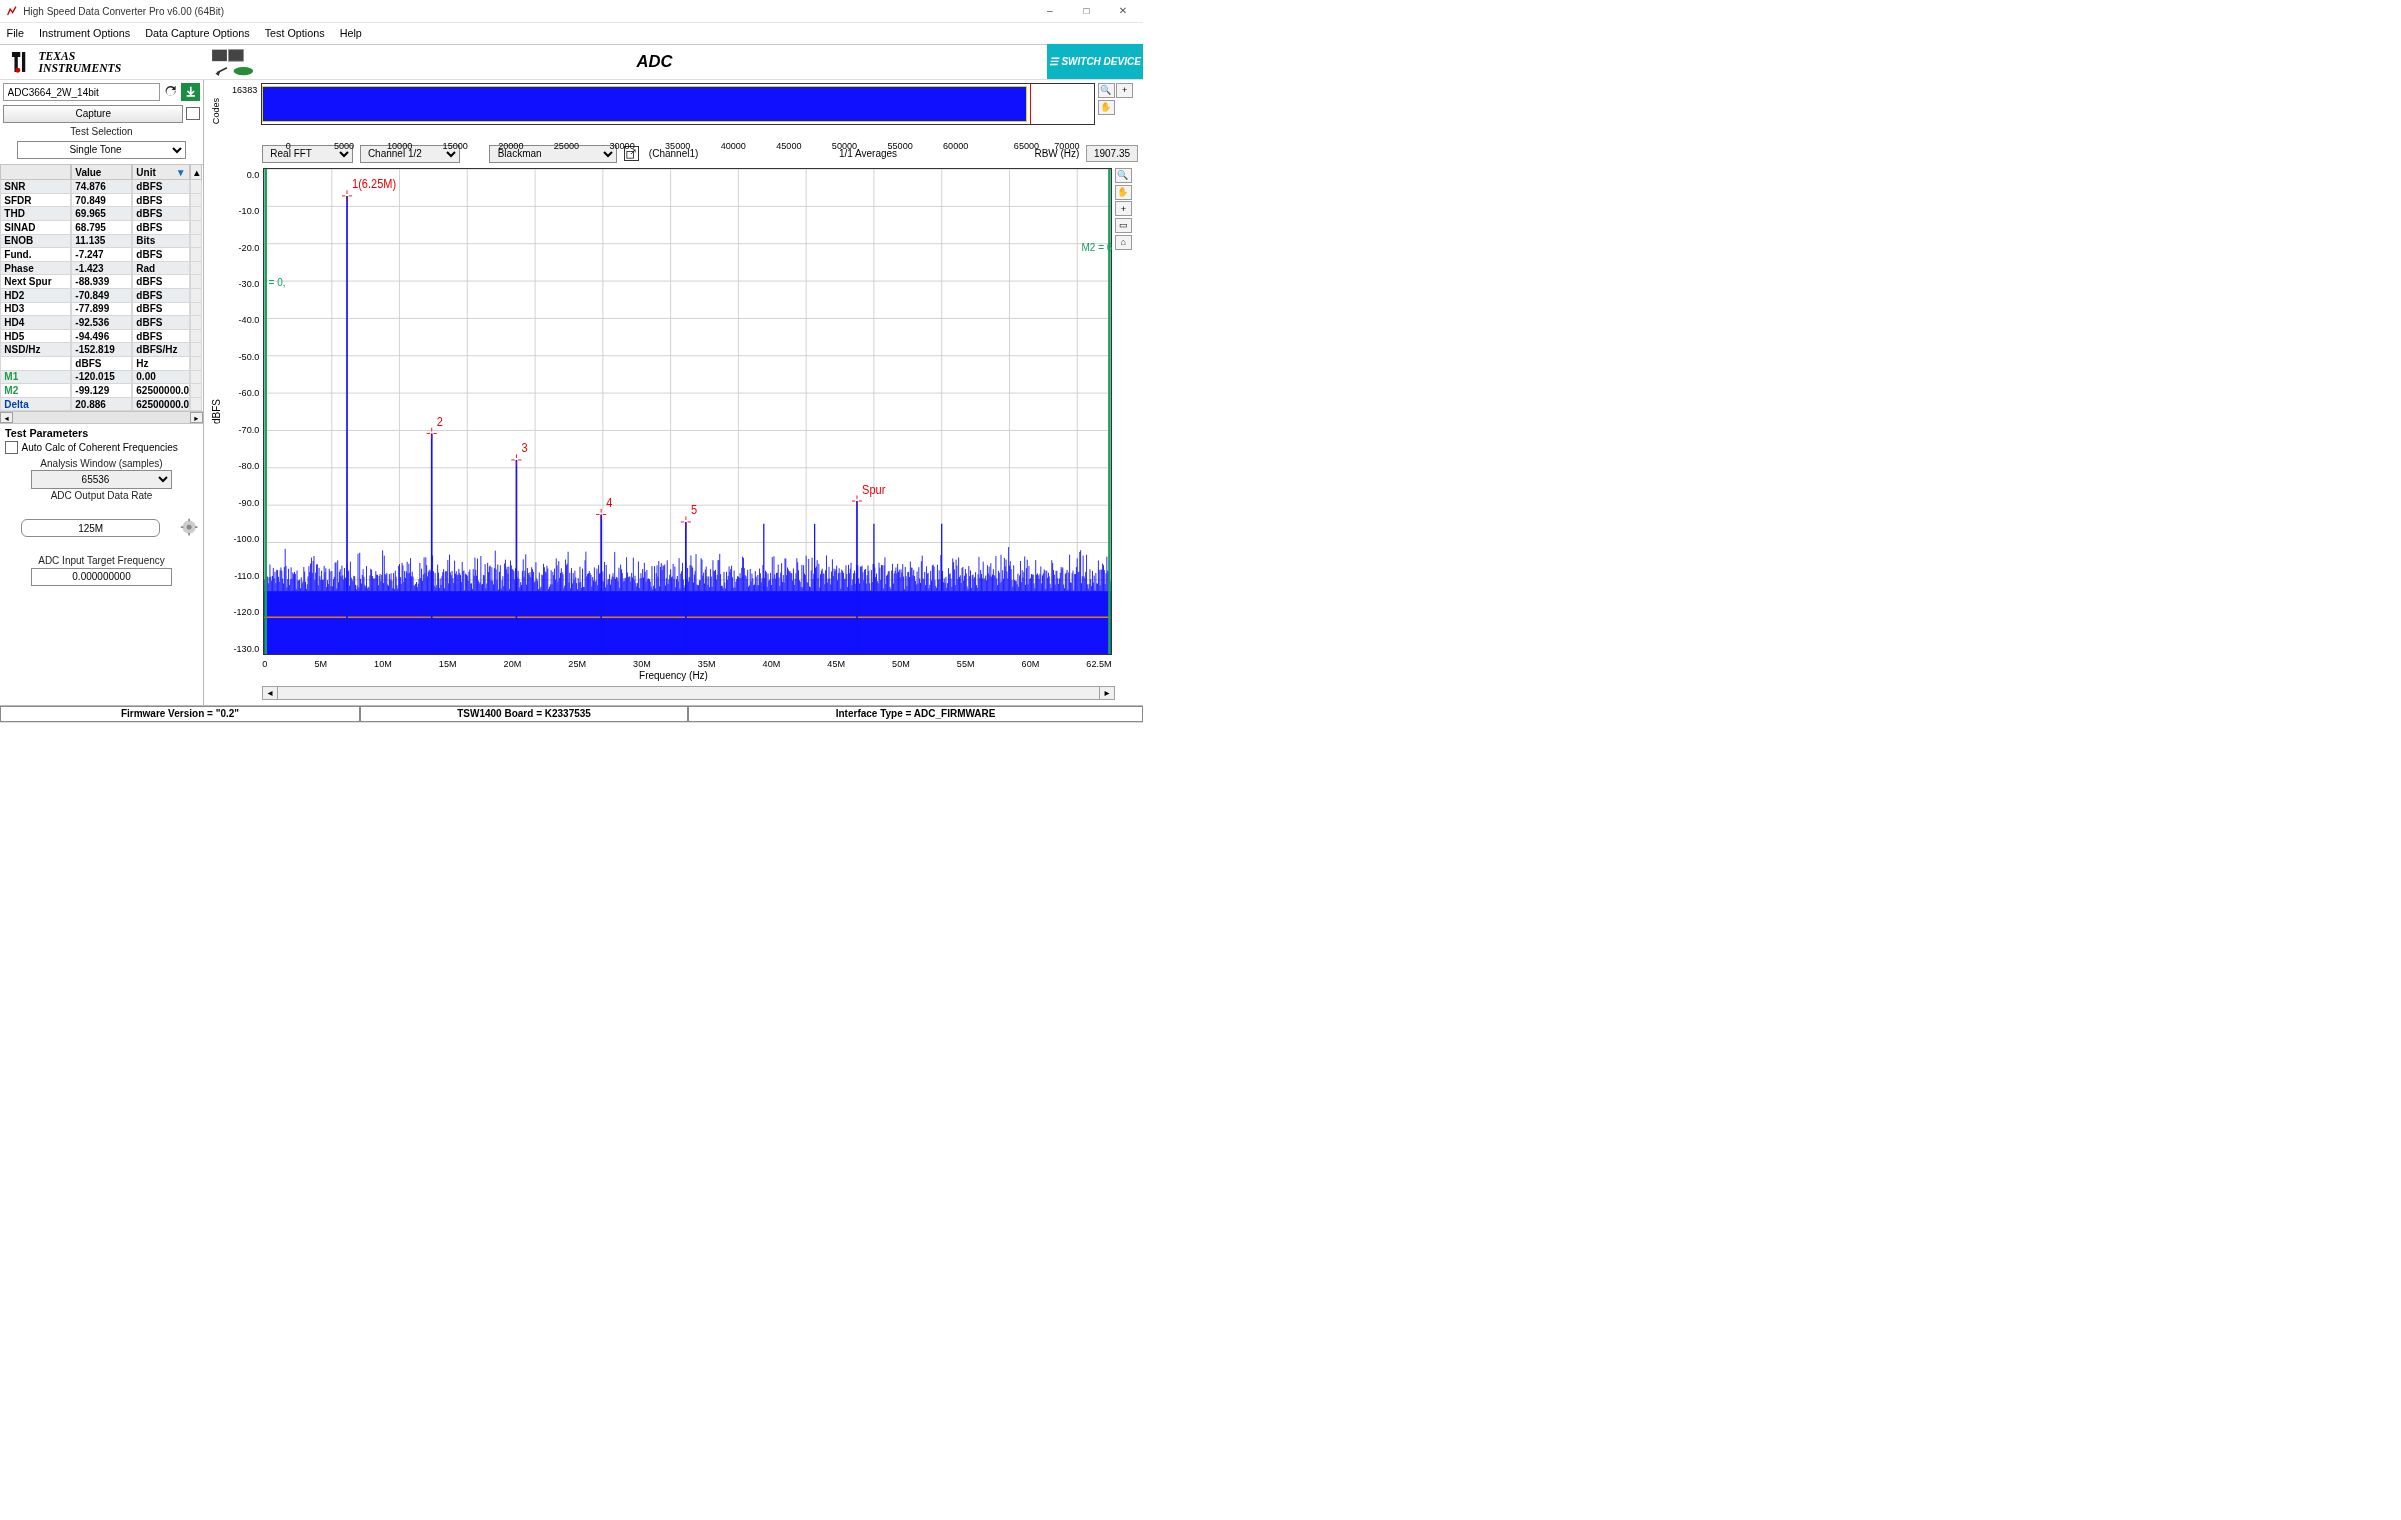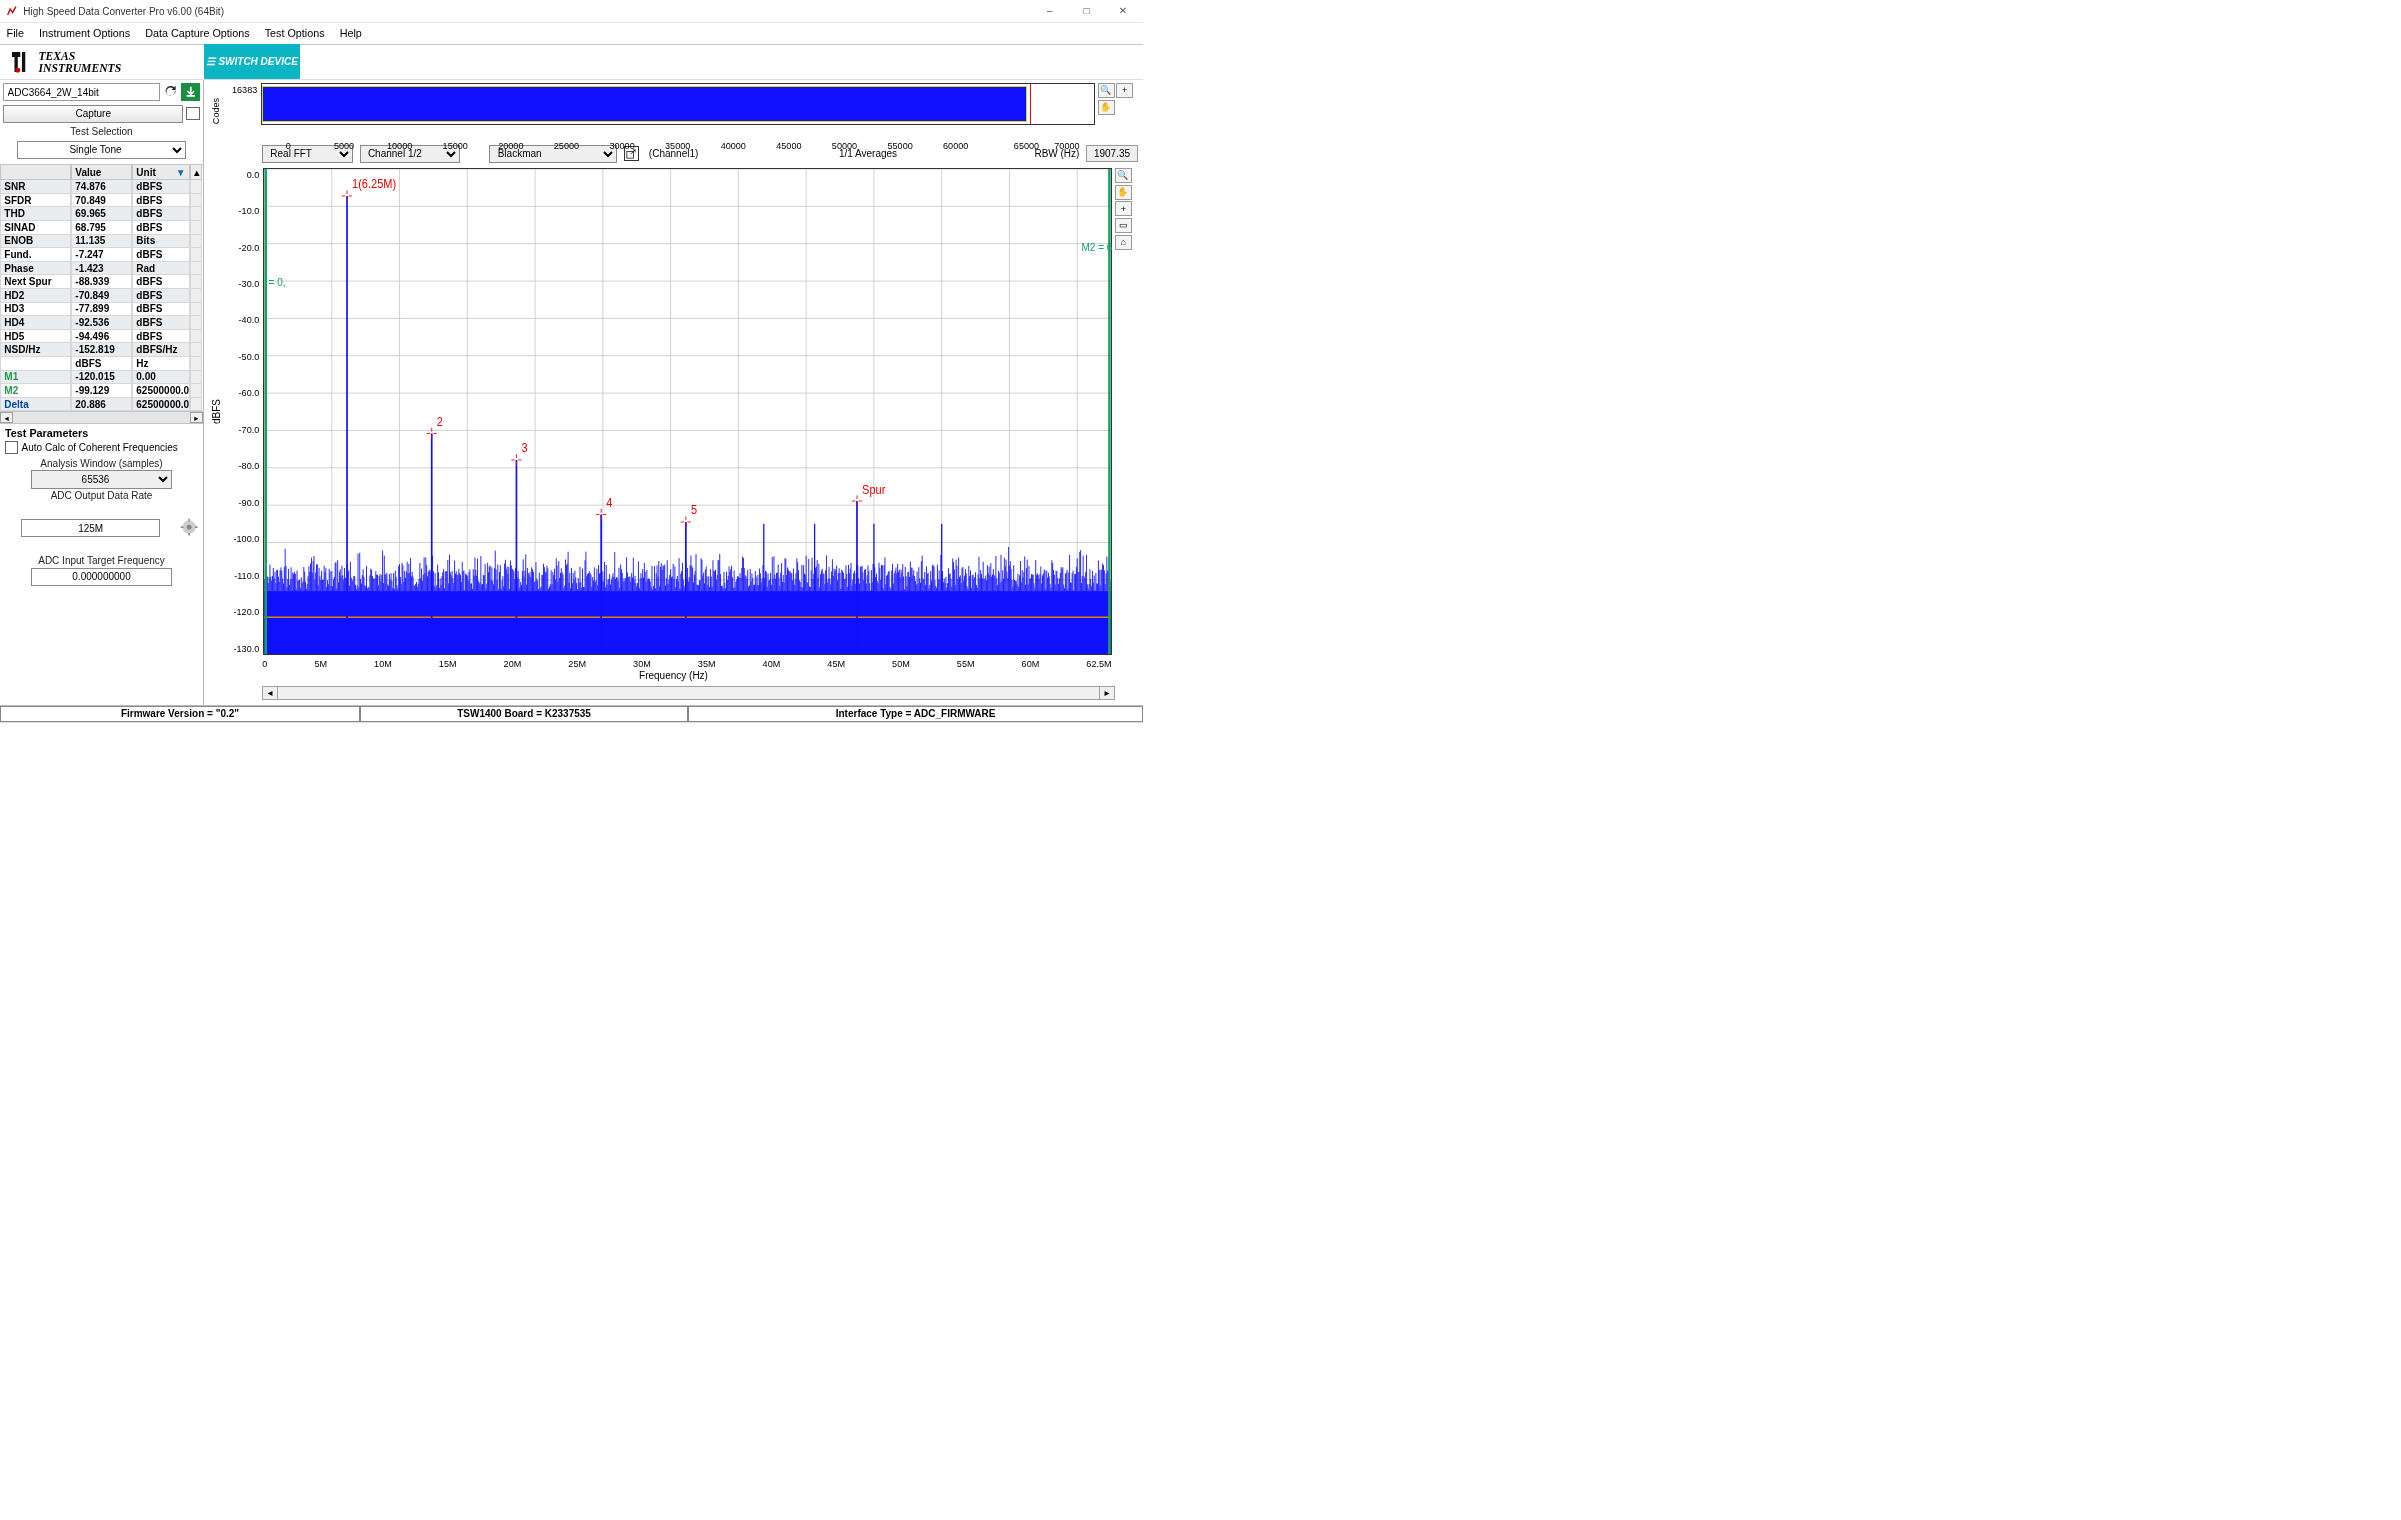--- a/index.html
+++ b/index.html
@@ -114,20 +114,32 @@
     <svg width="166" height="30" viewBox="0 0 200 36" style="font-size:12px">
       <g fill="#111">
         <path d="M6 6h10v6h-3v18h-4V12h-3z"></path>
           <path d="M18 6h4v24h-4z"></path>
         <circle cx="13" cy="28" r="3" fill="#c00"></circle>
       </g>
       <text x="38" y="16" font-size="14" font-weight="600" style="font-family:Georgia,serif">TEXAS</text>
       <text x="38" y="30" font-size="14" font-weight="600" style="font-family:Georgia,serif">INSTRUMENTS</text>
     </svg>
   </div>
+  <div class="center">
+    <div class="cpuicon">
+      <svg width="47" height="28" viewBox="0 0 56 34">
+        <rect x="2" y="2" width="18" height="14" fill="#444"></rect>
+          <rect x="22" y="2" width="18" height="14" fill="#444" stroke="#888"></rect>
+        <path d="M20 24 L8 30" stroke="#333" stroke-width="2"></path>
+          <polygon points="6,31 12,28 10,34" fill="#333"></polygon>
+        <ellipse cx="40" cy="28" rx="12" ry="5" fill="#2a8a3a"></ellipse>
+      </svg>
+    </div>
+    <div class="pagetitle">ADC</div>
+  </div>
   <div class="switch-dev">
     <span>☰</span>
     <span>SWITCH DEVICE</span>
   </div>
 </div>
 
 <div class="main">
 
   <div class="sidebar">
     <div class="devrow">
@@ -271,21 +283,21 @@
     <div class="params">
       <div class="ptitle">Test Parameters</div>
       <label>
           <span class="cb"></span>
           <span>Auto Calc of Coherent Frequencies</span>
         </label>
       <div class="label-c">Analysis Window (samples)</div>
       <select class="pinp"><option>65536</option></select>
       <div class="label-c">ADC Output Data Rate</div>
       <div style="display:flex;align-items:center;gap:3.3px;justify-content:center;">
-        <input class="pinp" style="margin: 16px;" value="125M">
+        <input class="pinp" style="margin: 16px; border-radius: 6px;" value="125M">
         <span class="gear">
           <svg width="18.3" height="18.3" viewBox="0 0 22 22">
               <circle cx="11" cy="11" r="8" fill="#ccc"></circle>
               <circle cx="11" cy="11" r="3" fill="#888"></circle>
               <g stroke="#888" stroke-width="2">
                 <line x1="11" y1="1" x2="11" y2="4"></line>
                 <line x1="11" y1="18" x2="11" y2="21"></line>
                 <line x1="1" y1="11" x2="4" y2="11"></line>
                 <line x1="18" y1="11" x2="21" y2="11"></line>
               </g>

